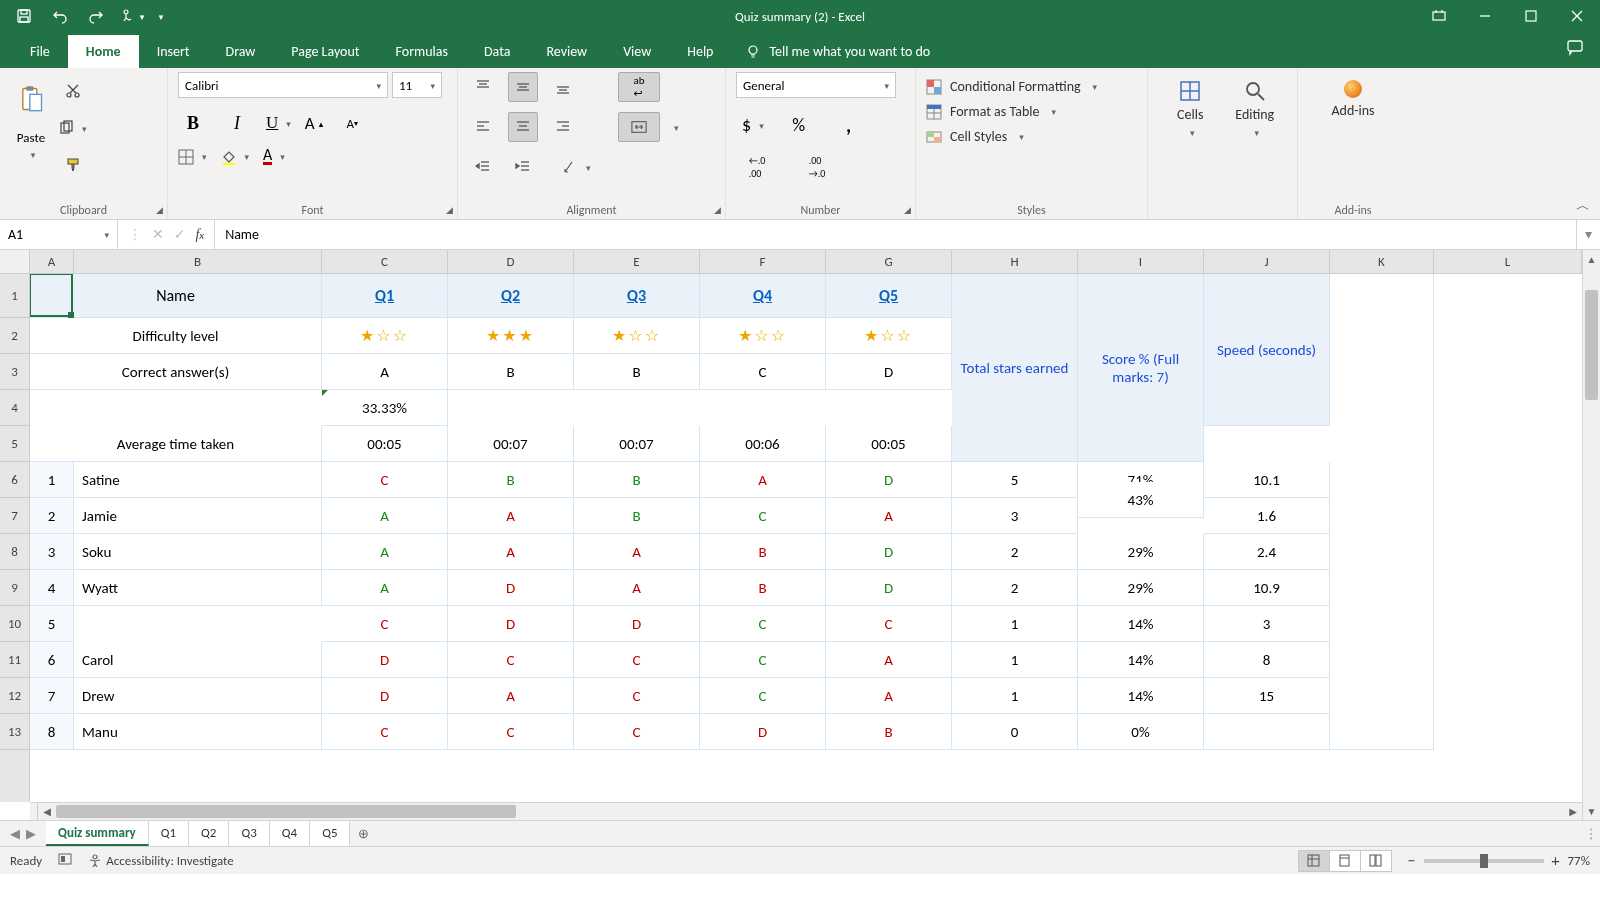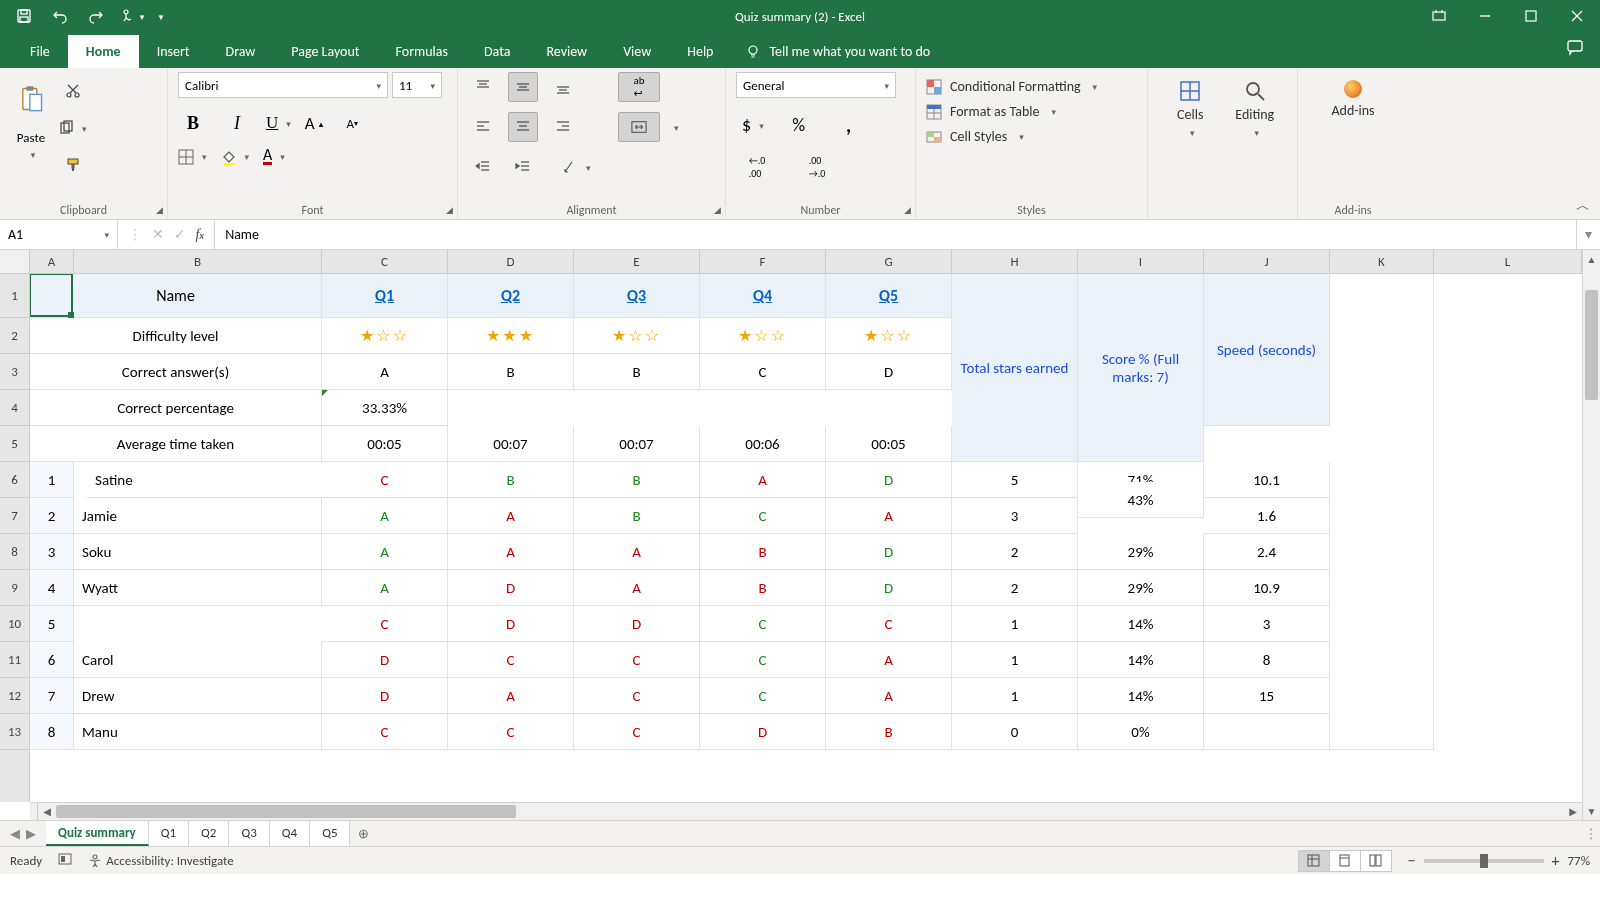--- a/index.html
+++ b/index.html
@@ -538,34 +538,33 @@
       <div class="cell center stars" style="left: 418px; top: 44px; width: 126px; height: 36px;">★★★</div>
       <div class="cell center stars" style="left: 544px; top: 44px; width: 126px; height: 36px;">★☆☆</div>
       <div class="cell center stars" style="left: 670px; top: 44px; width: 126px; height: 36px;">★☆☆</div>
       <div class="cell center stars" style="left: 796px; top: 44px; width: 126px; height: 36px;">★☆☆</div>
       <div class="cell center" style="left: 0px; top: 80px; width: 292px; height: 36px;">Correct answer(s)</div>
       <div class="cell center" style="left: 292px; top: 80px; width: 126px; height: 36px;">A</div>
       <div class="cell center" style="left: 418px; top: 80px; width: 126px; height: 36px;">B</div>
       <div class="cell center" style="left: 544px; top: 80px; width: 126px; height: 36px;">B</div>
       <div class="cell center" style="left: 670px; top: 80px; width: 126px; height: 36px;">C</div>
       <div class="cell center" style="left: 796px; top: 80px; width: 126px; height: 36px;">D</div>
-      <div class="cell center" style="left: 0px; top: 116px; width: 292px; height: 36px;">Correct percentage</div>
       <div class="cell center gt" style="left: 292px; top: 116px; width: 126px; height: 36px;">33.33%</div>
       <div class="cell center gt" style="left: 418px; top: 116px; width: 126px; height: 36px;">11.11%</div>
       <div class="cell center gt" style="left: 544px; top: 116px; width: 126px; height: 36px;">22.22%</div>
       <div class="cell center gt" style="left: 670px; top: 116px; width: 126px; height: 36px;">44.44%</div>
       <div class="cell center gt" style="left: 796px; top: 116px; width: 126px; height: 36px;">33.33%</div>
       <div class="cell center" style="left: 0px; top: 152px; width: 292px; height: 36px;">Average time taken</div>
       <div class="cell center" style="left: 292px; top: 152px; width: 126px; height: 36px;">00:05</div>
       <div class="cell center" style="left: 418px; top: 152px; width: 126px; height: 36px;">00:07</div>
       <div class="cell center" style="left: 544px; top: 152px; width: 126px; height: 36px;">00:07</div>
       <div class="cell center" style="left: 670px; top: 152px; width: 126px; height: 36px;">00:06</div>
       <div class="cell center" style="left: 796px; top: 152px; width: 126px; height: 36px;">00:05</div>
       <div class="cell idx" style="left: 0px; top: 188px; width: 44px; height: 36px;">1</div>
-      <div class="cell " style="left: 57px; top: 188px; width: 248px; height: 36px;">Satine</div>
+      <div class="cell " style="left: 44px; top: 188px; width: 248px; height: 36px;">Satine</div>
       <div class="cell center red" style="left: 292px; top: 188px; width: 126px; height: 36px;">C</div>
       <div class="cell center green" style="left: 418px; top: 188px; width: 126px; height: 36px;">B</div>
       <div class="cell center green" style="left: 544px; top: 188px; width: 126px; height: 36px;">B</div>
       <div class="cell center red" style="left: 670px; top: 188px; width: 126px; height: 36px;">A</div>
       <div class="cell center green" style="left: 796px; top: 188px; width: 126px; height: 36px;">D</div>
       <div class="cell center" style="left: 922px; top: 188px; width: 126px; height: 36px;">5</div>
       <div class="cell center" style="left: 1048px; top: 188px; width: 126px; height: 36px;">71%</div>
       <div class="cell center" style="left: 1174px; top: 188px; width: 126px; height: 36px;">10.1</div>
       <div class="cell idx" style="left: 0px; top: 224px; width: 44px; height: 36px;">2</div>
       <div class="cell " style="left: 44px; top: 224px; width: 248px; height: 36px;">Jamie</div>

